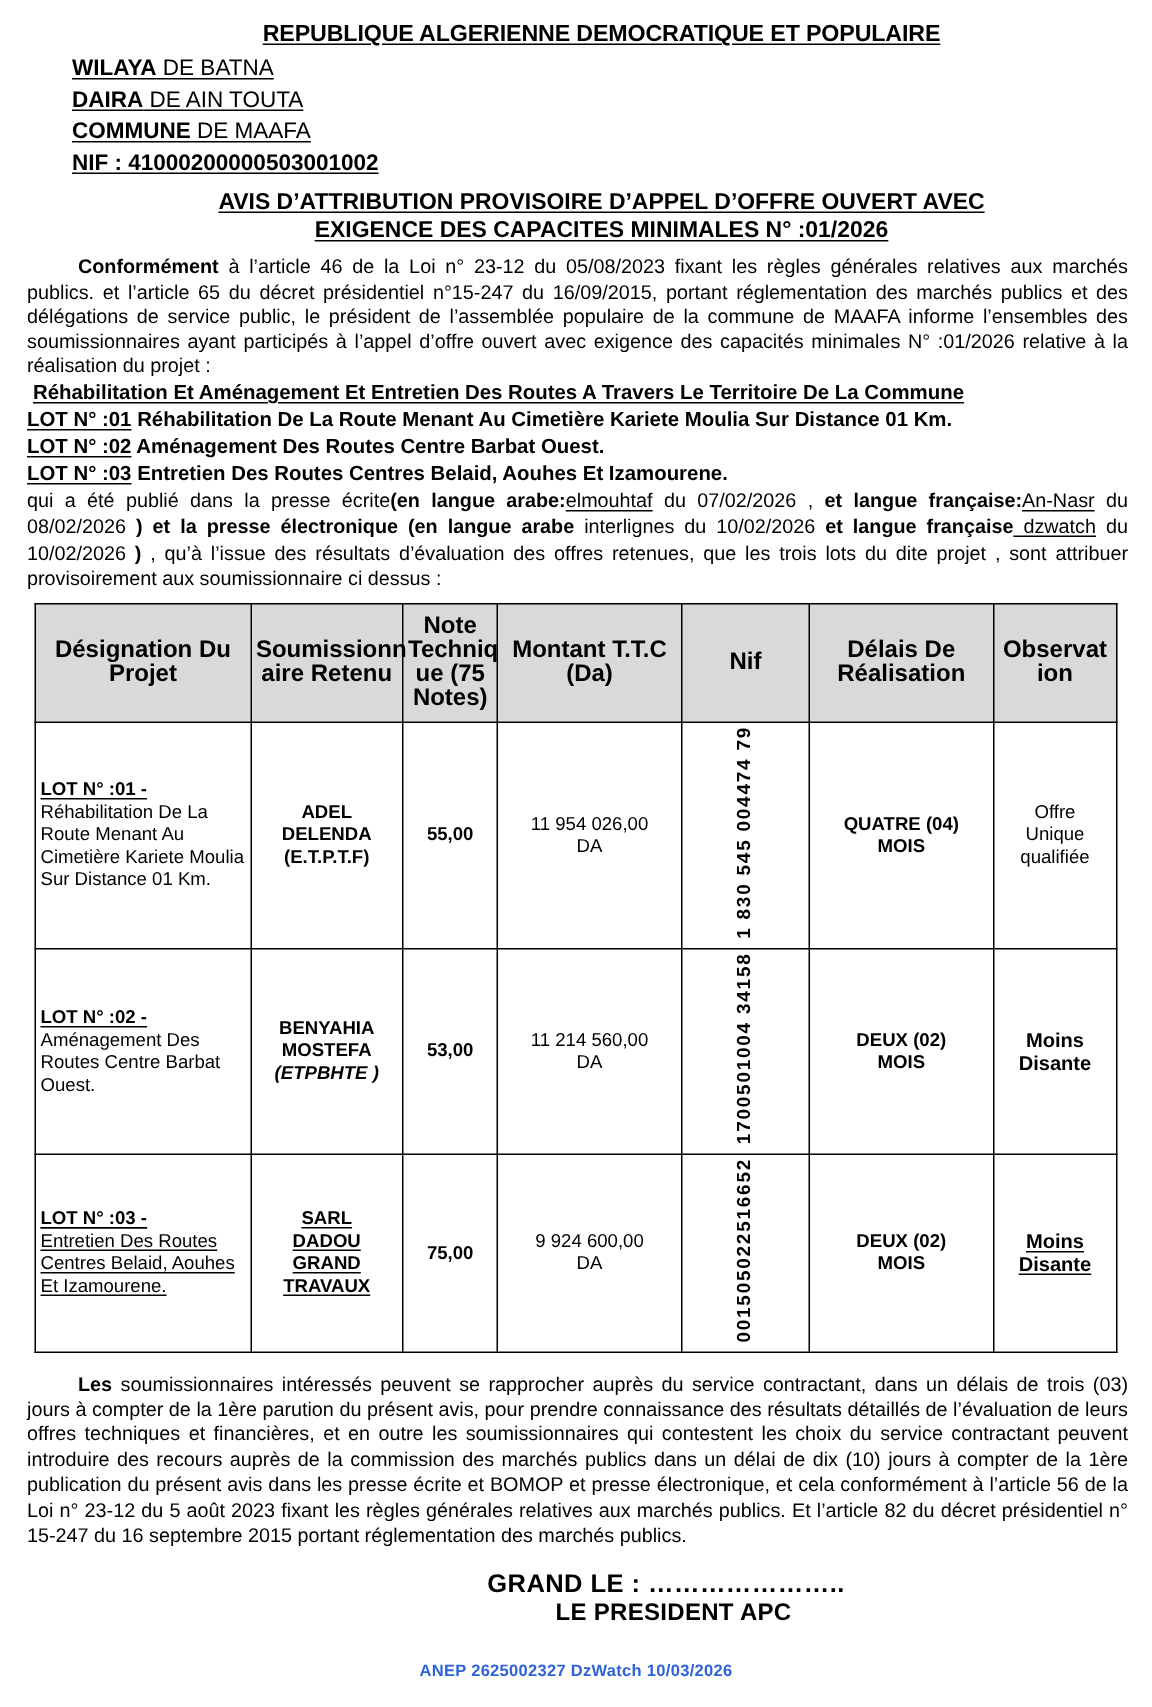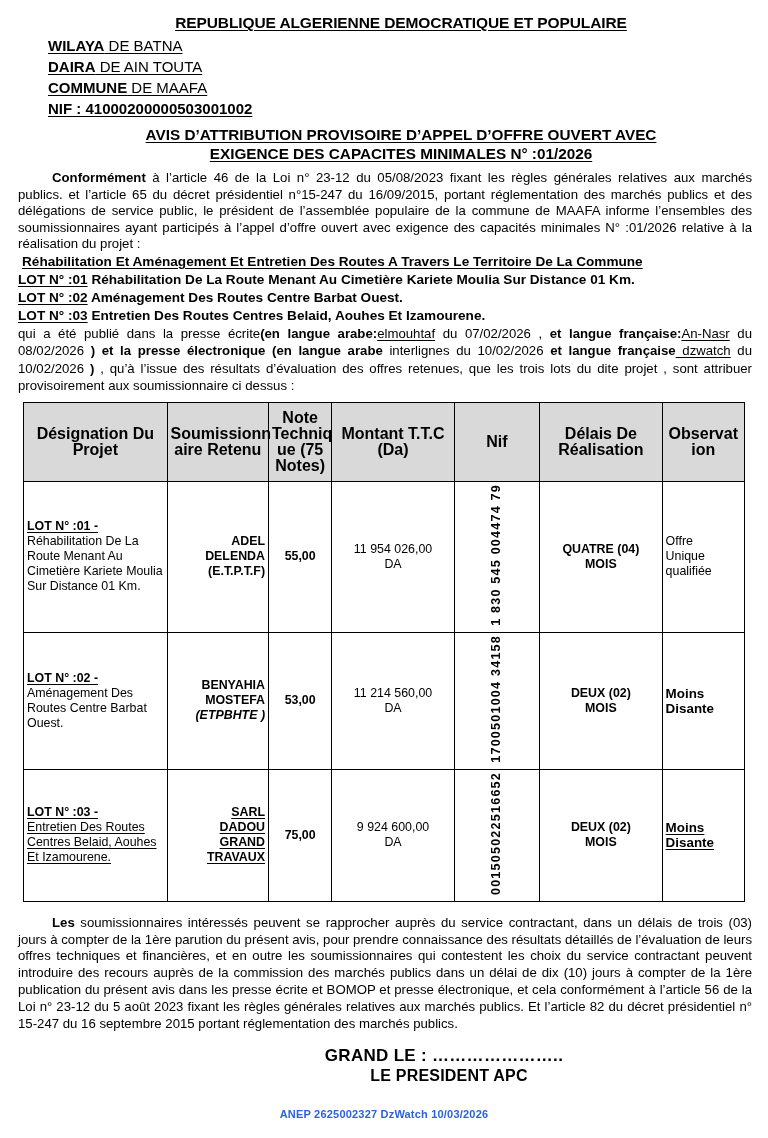--- a/index.html
+++ b/index.html
@@ -118,21 +118,21 @@
     font-size: 13px;
     line-height: 17.5px;
   }
   td.desig .lotlbl {
     font-weight: bold;
     text-decoration: underline;
     text-underline-offset: 2px;
   }
   td.desig.ul-all { text-decoration: underline; text-underline-offset: 2px; }
   td.soum {
-    text-align: right;
+    text-align: center;
     font-weight: bold;
     font-size: 13.4px;
     line-height: 18px;
   }
   td.soum .ital { font-style: italic; }
   td.soum.ul-all span { text-decoration: underline; text-underline-offset: 2px; }
   td.note {
     text-align: center;
     font-weight: bold;
     font-size: 13.4px;
@@ -157,21 +157,21 @@
     display: inline-block;
     white-space: nowrap;
   }
   td.delai {
     text-align: center;
     font-weight: bold;
     font-size: 13.4px;
     line-height: 18px;
   }
   td.obs {
-    text-align: left;
+    text-align: center;
     font-size: 13px;
     line-height: 17px;
   }
   td.obs.bold { font-weight: bold; font-size: 13.4px; }
   td.obs.ul-all span { text-decoration: underline; text-underline-offset: 2px; }
 
   .row1 td { height: 124px; }
   .row2 td { height: 124px; }
   .row3 td { height: 118px; }
 

